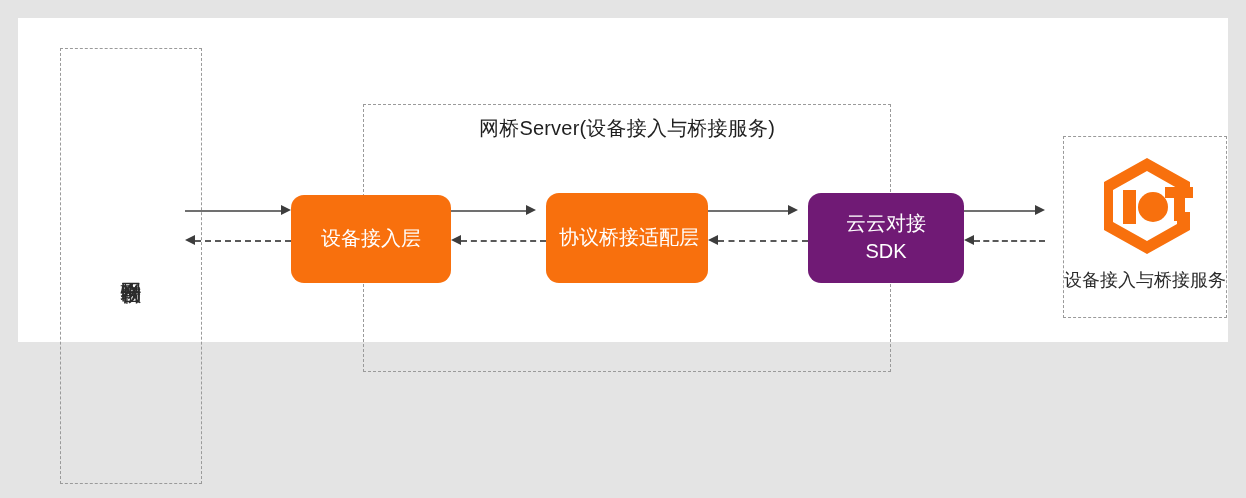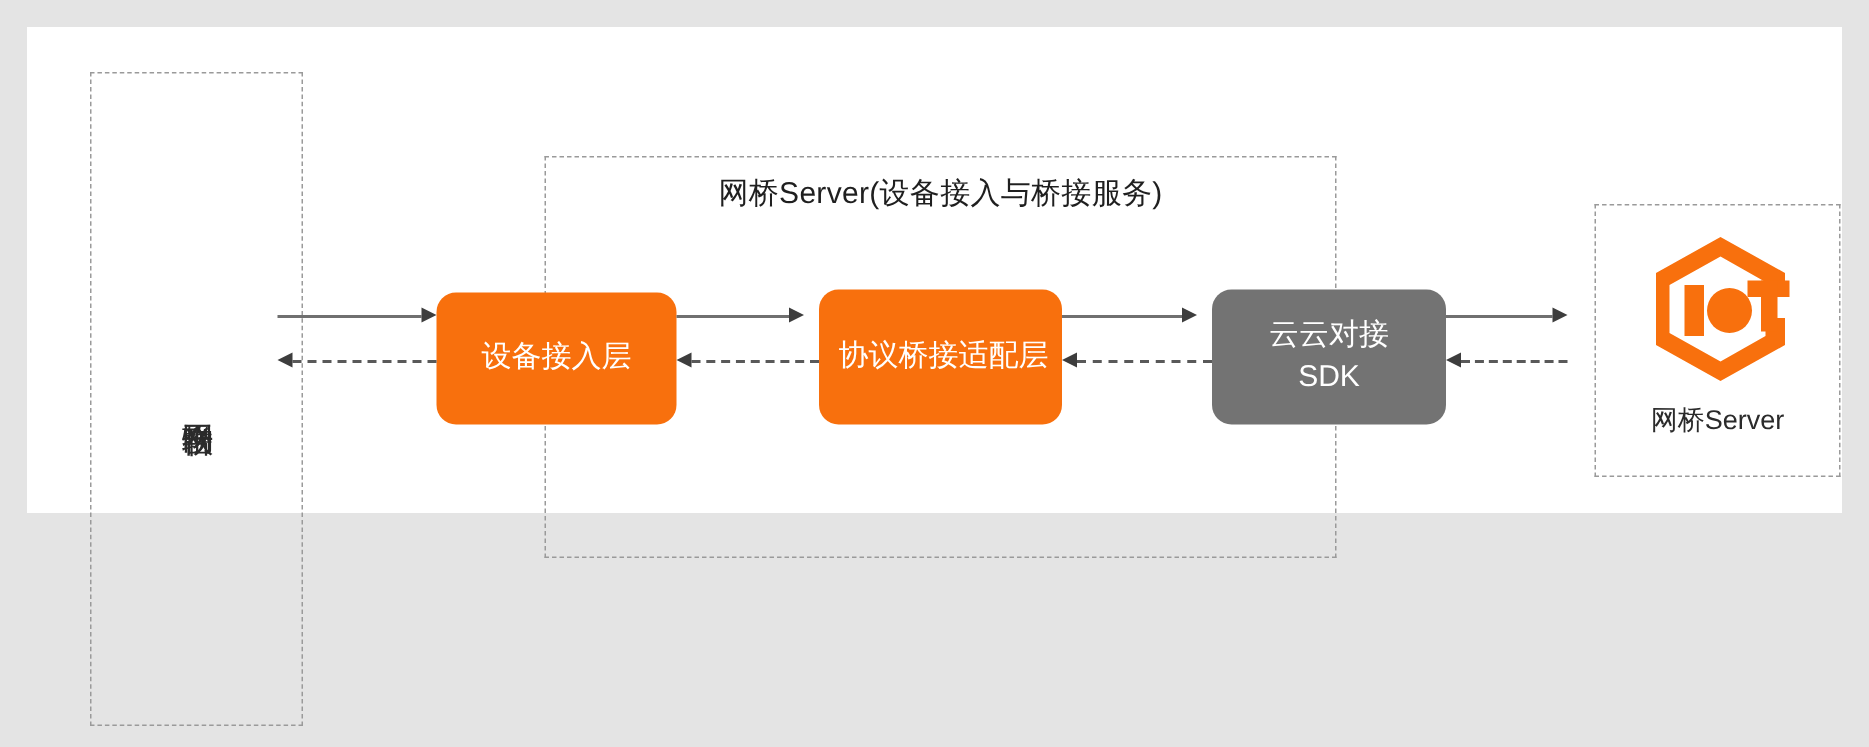--- a/index.html
+++ b/index.html
@@ -177,21 +177,21 @@
     <div id="bridge-server-title">网桥Server(设备接入与桥接服务)</div>
 
     <div class="node" id="node-device-access" style="background:#F8700D;">
       <span>设备接入层</span>
     </div>
 
     <div class="node" id="node-protocol-bridge" style="background:#F8700D;">
       <span>协议桥接适配层</span>
     </div>
 
-    <div class="node" id="node-cloud-sdk" style="background:#737373; flex-direction:column;align-items:center;">
+    <div class="node" id="node-cloud-sdk" style="background:#701a75; flex-direction:column;align-items:center;">
       <span>云云对接</span>
       <span>SDK</span>
     </div>
 
     <div class="conn solid" style="left:167px; top:192px; width:96px;"></div>
     <div class="arrow-head right" style="left:263px; top:187px;"></div>
 
     <div class="conn dashed" style="left:177px; top:222px; width:96px;"></div>
     <div class="arrow-head left" style="left:167px; top:217px;"></div>
 
@@ -220,16 +220,16 @@
       <path d="M48 4 L91 28 L91 42 L78 42 L78 34 L48 17 L14 36 L14 68 L48 87 L78 70 L78 58 L91 58 L91 76 L48 100 L5 76 L5 28 Z" fill="#F8700D"></path>
 
       <rect x="24" y="36" width="13" height="34" fill="#F8700D"></rect>
 
       <circle cx="54" cy="53" r="15" fill="#F8700D"></circle>
 
       <rect x="66" y="33" width="28" height="11" fill="#F8700D"></rect>
       <rect x="75" y="33" width="11" height="34" fill="#F8700D"></rect>
     </svg>
 
-    <div id="cloud-platform-label">网桥Server</div>
+    <div id="cloud-platform-label">设备接入与桥接服务</div>
 
   </div>
 </div>
 
 </body></html>

